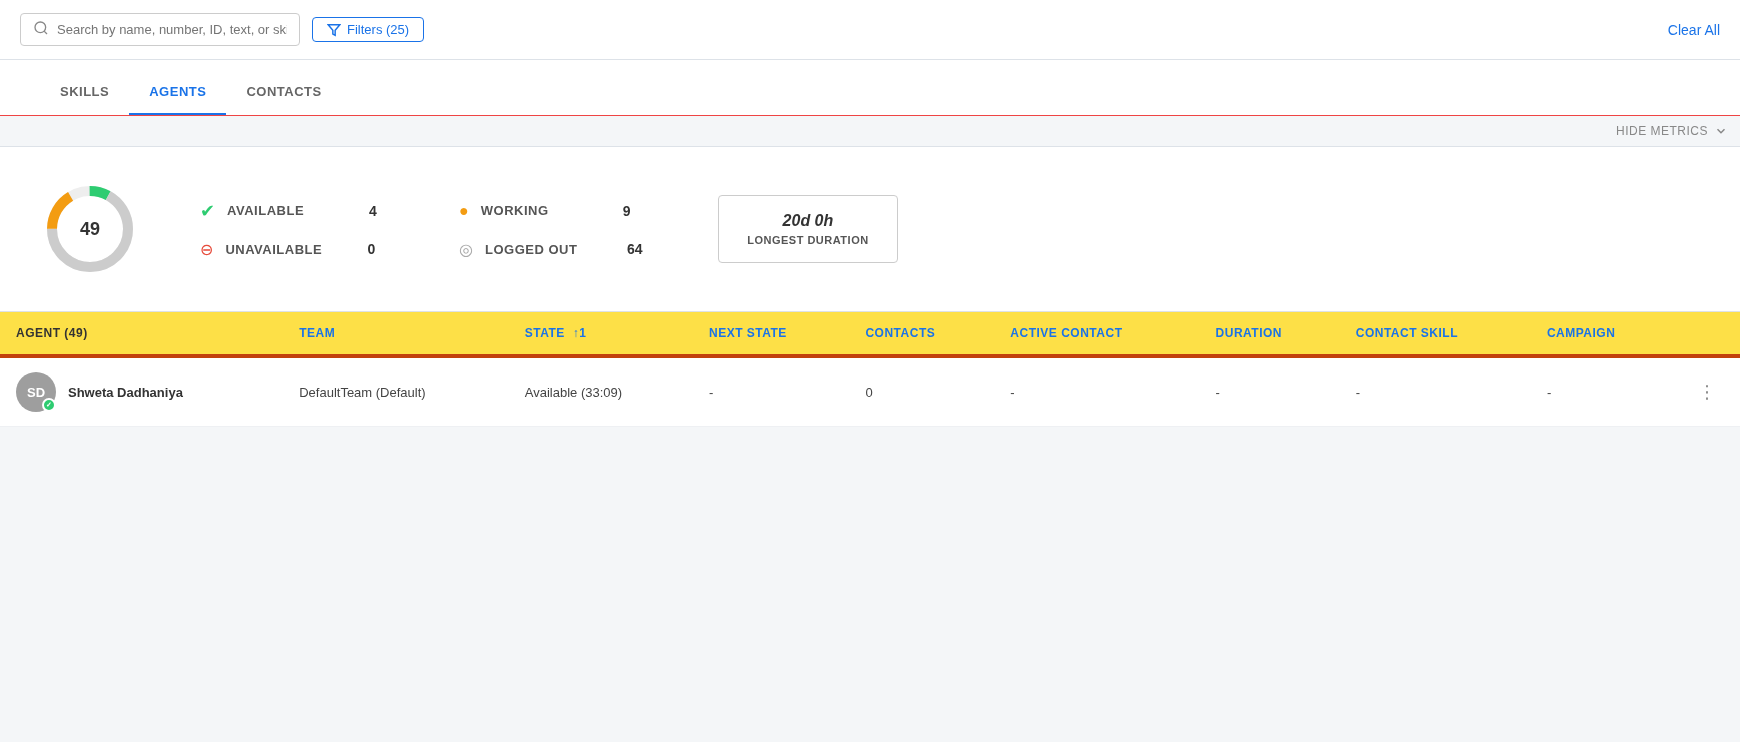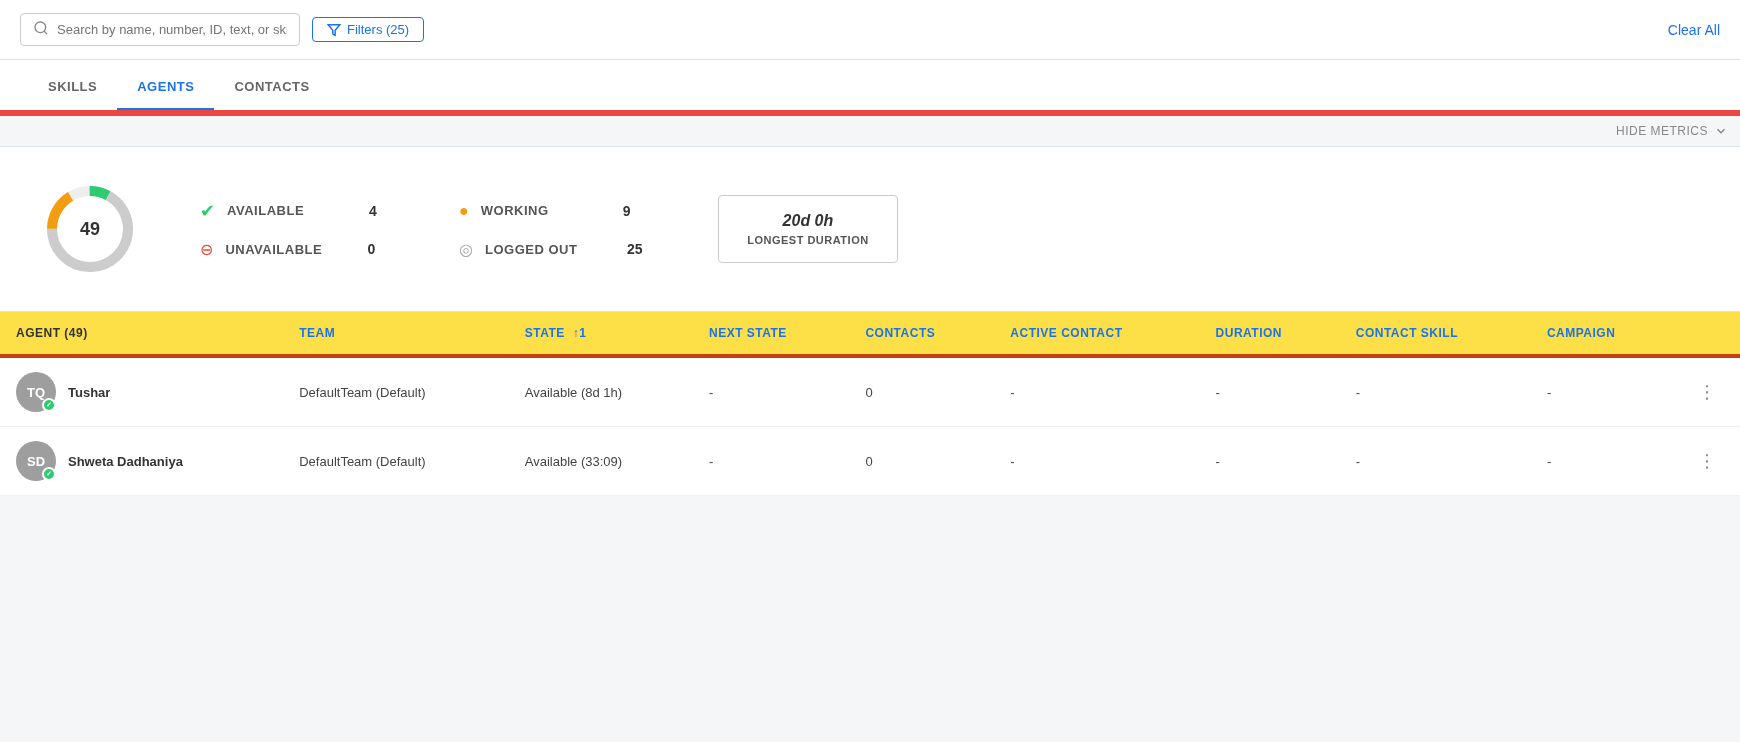--- a/index.html
+++ b/index.html
@@ -27,22 +27,22 @@
       border: 1.5px solid #1a73e8; border-radius: 4px;
       padding: 4px 14px; background: #fff; color: #1a73e8;
       font-size: 13px; cursor: pointer; font-weight: 500;
     }
     .clear-all-btn {
       background: none; border: none; color: #1a73e8;
       font-size: 14px; cursor: pointer; font-weight: 500;
     }
 
     .tabs-bar {
-      background: #fff; border-bottom: 6px solid #ef4444;
-      padding: 0 28px; display: flex; align-items: flex-end; height: 56px;
+      background: #fff; border-bottom: 1px solid #ef4444;
+      padding: 0 40px; display: flex; align-items: flex-end; height: 56px;
     }
     .tab {
       padding: 16px 20px 14px; font-size: 13px; font-weight: 600;
       letter-spacing: 0.5px; cursor: pointer; border-bottom: 2px solid transparent;
       color: #666; text-transform: uppercase;
     }
     .tab.active { color: #1a73e8; border-bottom-color: #1a73e8; }
 
     .metrics-header {
       background: #f4f6f8; display: flex; justify-content: flex-end;
@@ -191,21 +191,21 @@
 
     <div class="metric-row">
       <span class="metric-dot-red">⊖</span>
       <span class="metric-label">UNAVAILABLE</span>
       <span class="metric-value">0</span>
     </div>
 
     <div class="metric-row">
       <span class="metric-dot-gray">◎</span>
       <span class="metric-label">LOGGED OUT</span>
-      <span class="metric-value">25</span>
+      <span class="metric-value">64</span>
     </div>
   </div>
 
   <div class="longest-duration-box">
     <div class="longest-duration-value">20d 0h</div>
     <div class="longest-duration-label">LONGEST DURATION</div>
   </div>
 </div>
 
 <div class="table-container">
@@ -237,42 +237,20 @@
         <th>
           <span>CONTACT SKILL</span>
         </th>
         <th>
           <span>CAMPAIGN</span>
         </th>
         <th style="width:40px;"></th>
       </tr>
     </thead>
     <tbody id="table-body">
-    <tr>
-    <td>
-      <div class="agent-cell">
-        <div class="avatar">
-          TQ
-          <div class="avatar-badge"></div>
-        </div>
-        <span class="agent-name">Tushar</span>
-      </div>
-    </td>
-    <td>DefaultTeam (Default)</td>
-    <td>Available (8d 1h)</td>
-    <td class="dash-cell">-</td>
-    <td>0</td>
-    <td class="dash-cell">-</td>
-    <td class="dash-cell">-</td>
-    <td class="dash-cell">-</td>
-    <td class="dash-cell">-</td>
-    <td>
-      <button class="more-btn">⋮</button>
-    </td>
-  </tr>
         <tr>
     <td>
       <div class="agent-cell">
         <div class="avatar">
           SD
           <div class="avatar-badge"></div>
         </div>
         <span class="agent-name">Shweta Dadhaniya</span>
       </div>
     </td>

